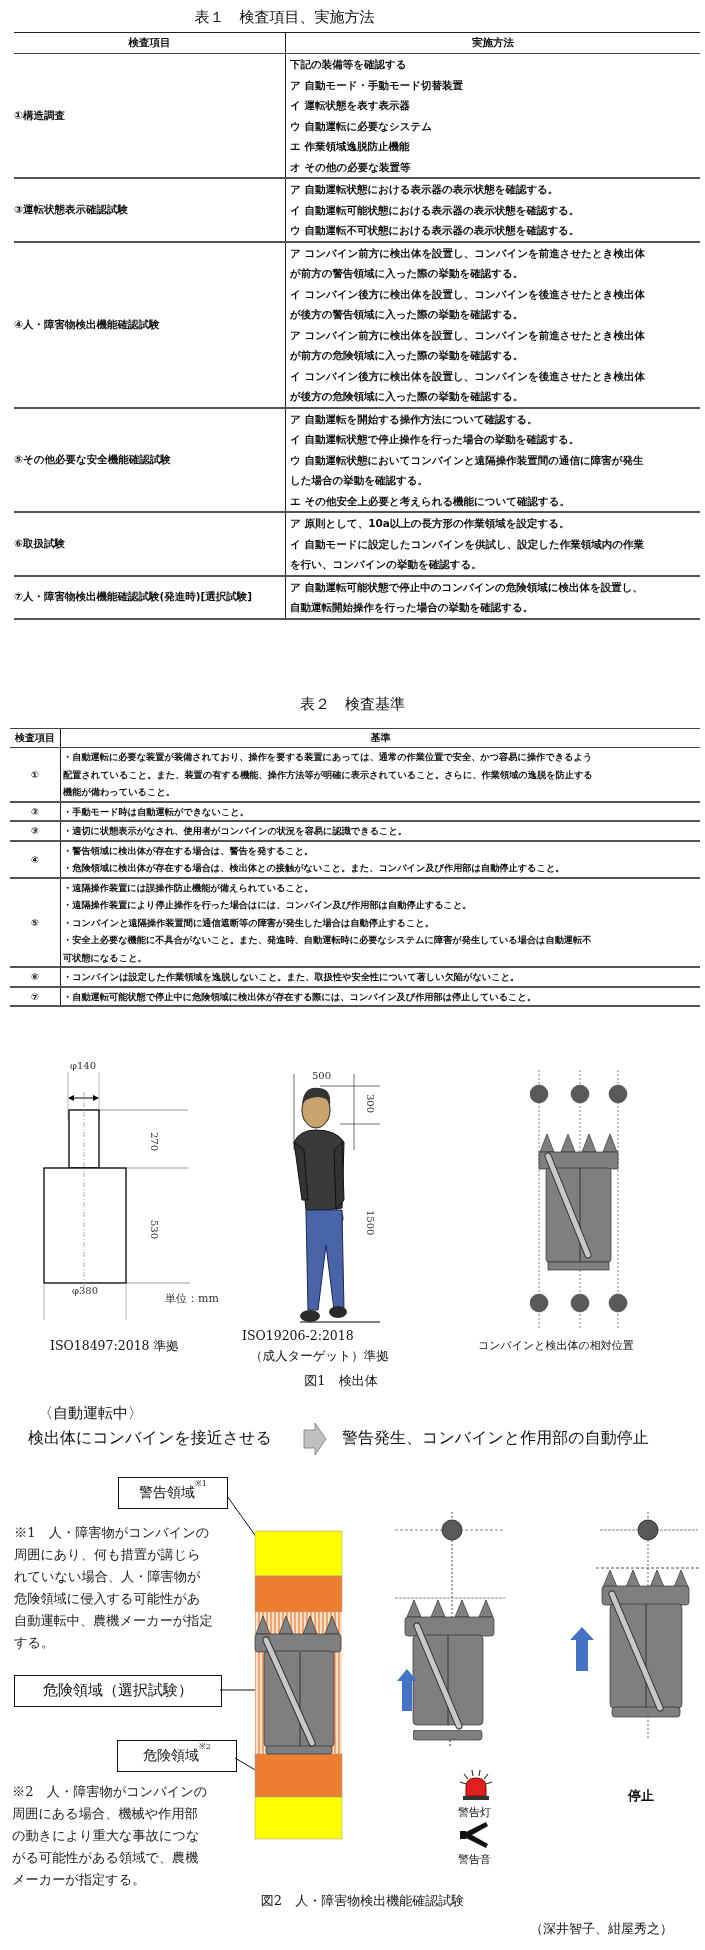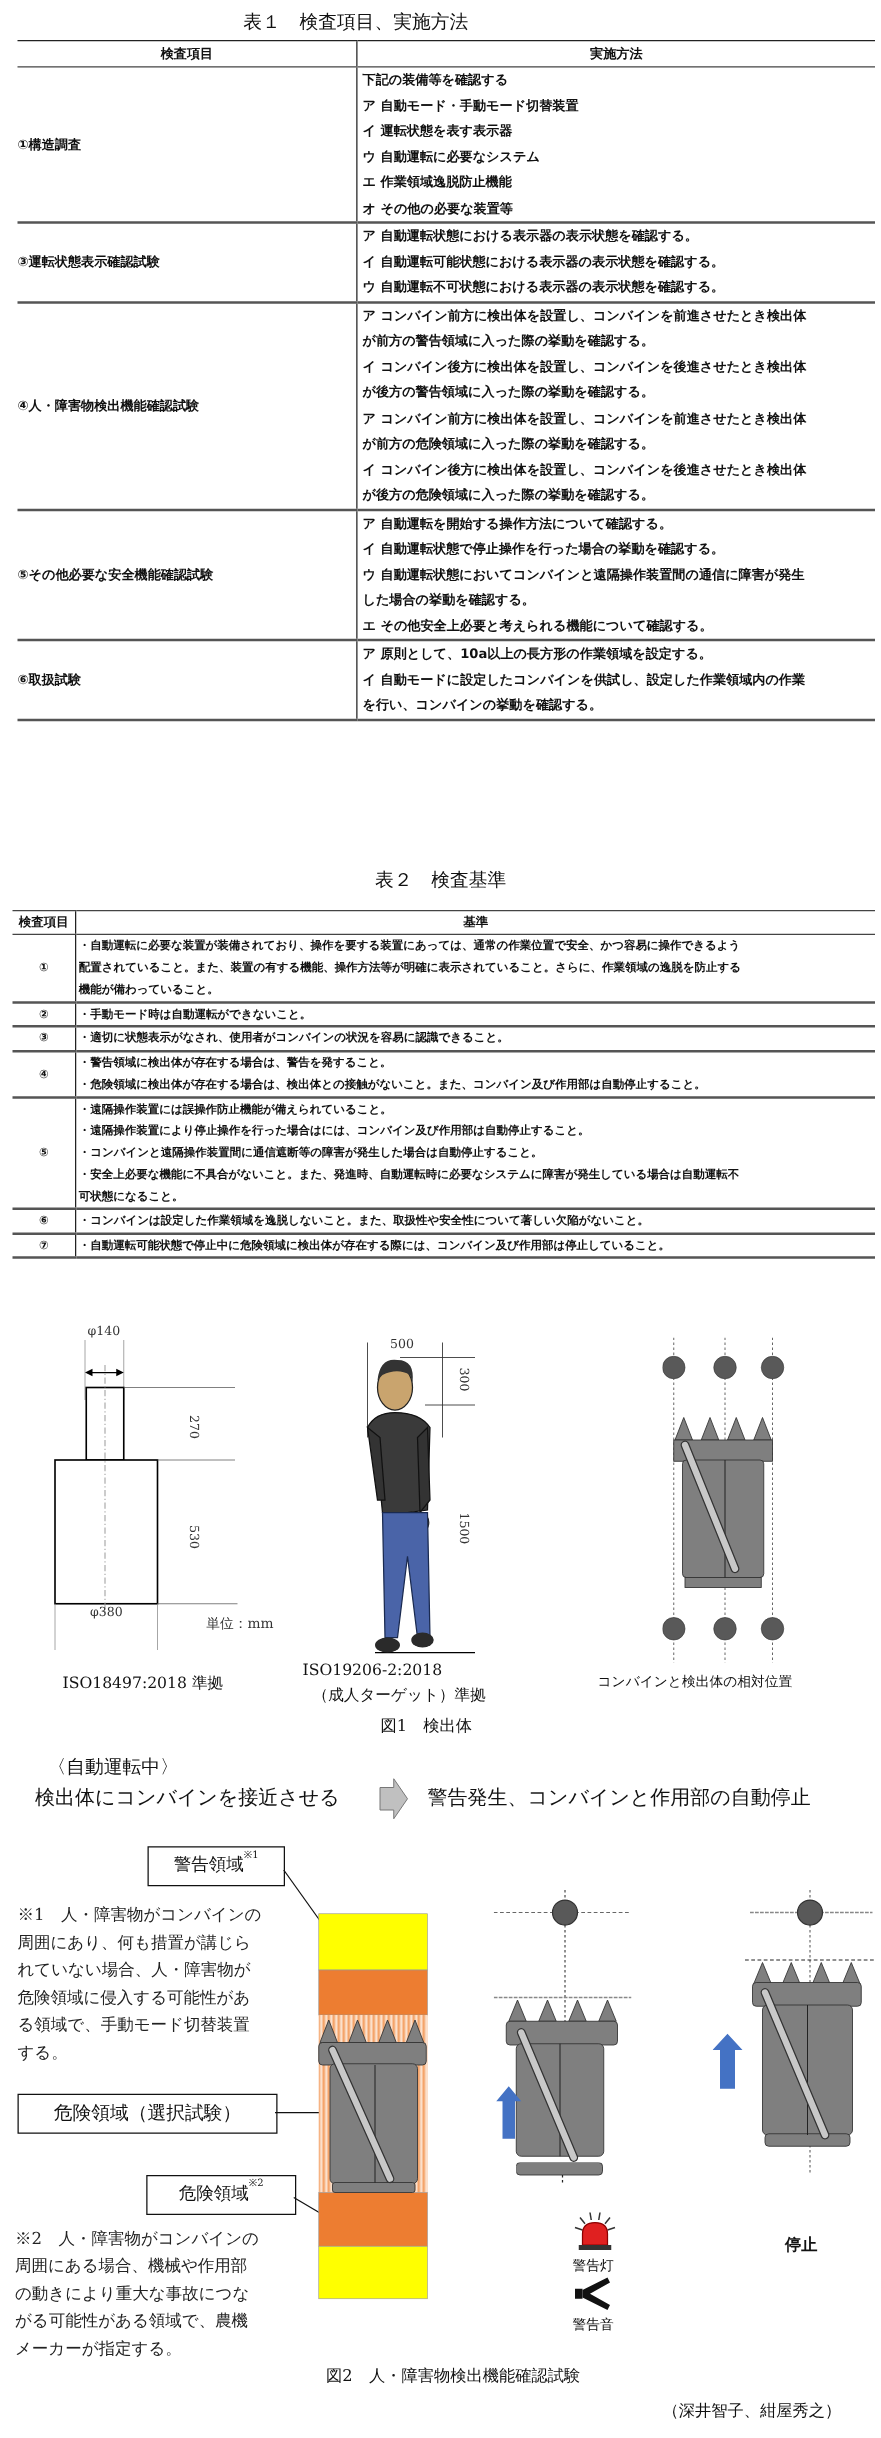--- a/index.html
+++ b/index.html
@@ -86,20 +86,27 @@
         </td>
       </tr>
       <tr>
         <td class="k">⑥取扱試験</td>
         <td class="v">
           <div class="line">ア 原則として、10a以上の長方形の作業領域を設定する。</div>
           <div class="line">イ 自動モードに設定したコンバインを供試し、設定した作業領域内の作業</div>
           <div class="line">を行い、コンバインの挙動を確認する。</div>
         </td>
       </tr>
+      <tr>
+        <td class="k">⑦人・障害物検出機能確認試験(発進時)[選択試験]</td>
+        <td class="v">
+          <div class="line">ア 自動運転可能状態で停止中のコンバインの危険領域に検出体を設置し、</div>
+          <div class="line">自動運転開始操作を行った場合の挙動を確認する。</div>
+        </td>
+      </tr>
     </tbody>
 </table>
 
 <div class="abs caption" style="left:0;top:695px;width:705px;">表２　検査基準</div>
 <table id="t2" class="abs">
   <thead>
     <tr>
       <th class="k">検査項目</th>
       <th class="v">基準</th>
     </tr>
@@ -260,21 +267,21 @@
 </div>
 <svg class="abs" style="left:226px;top:1495px;" width="40" height="52">
     <line x1="1" y1="1" x2="36" y2="50" stroke="#111" stroke-width="1"></line>
   </svg>
 
 <div class="abs note" style="left:14px;top:1522px;width:230px;">
   <div>※1　人・障害物がコンバインの</div>
   <div>周囲にあり、何も措置が講じら</div>
   <div>れていない場合、人・障害物が</div>
   <div>危険領域に侵入する可能性があ</div>
-  <div>る領域で、手動モード切替装置</div>
+  <div>自動運転中、農機メーカーが指定</div>
   <div>する。</div>
 </div>
 
 <div class="abs labelbox" style="left:14px;top:1675px;width:206px;height:30px;font-size:15px;">
   <span>危険領域（選択試験）</span>
 </div>
 <svg class="abs" style="left:220px;top:1685px;" width="40" height="10">
     <line x1="0" y1="5" x2="38" y2="5" stroke="#111" stroke-width="1"></line>
   </svg>
 

